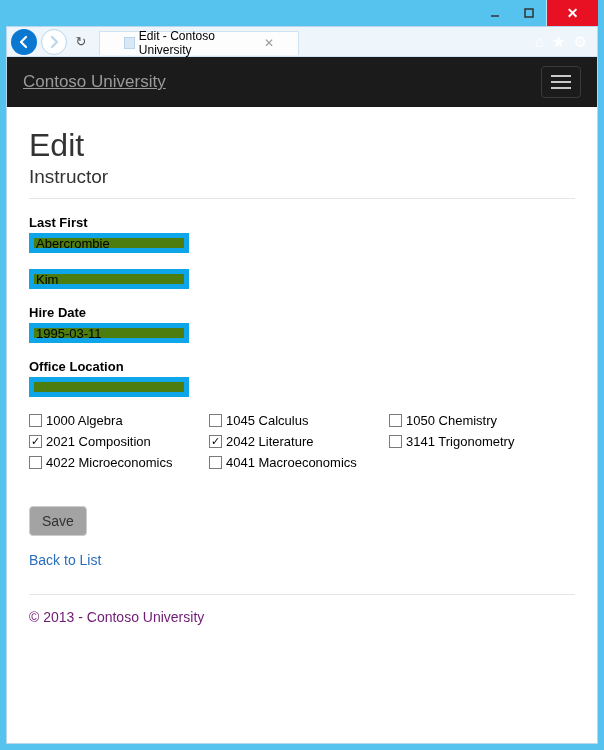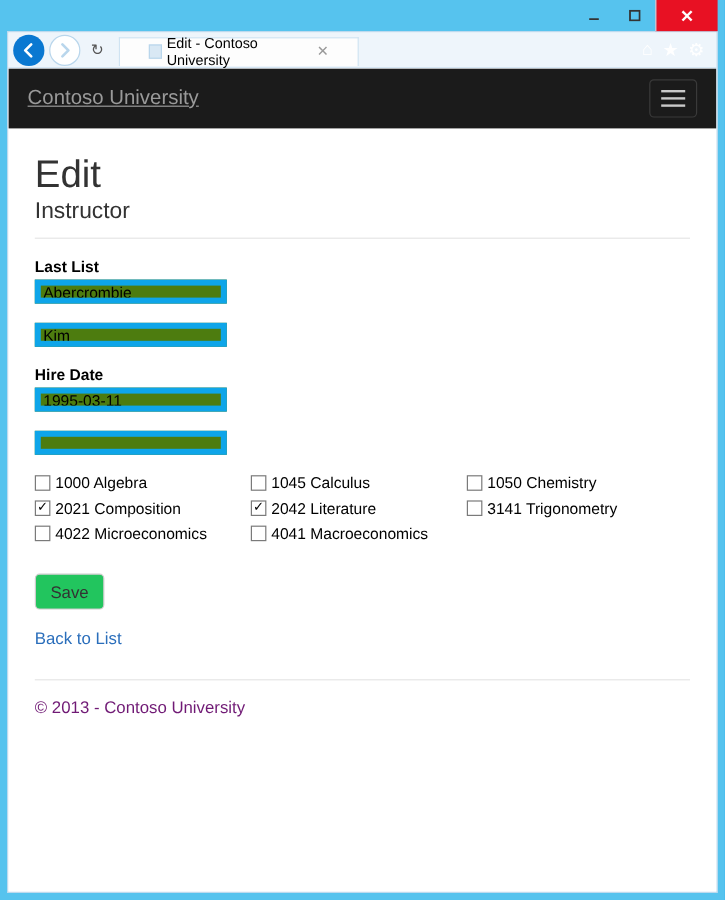--- a/index.html
+++ b/index.html
@@ -167,25 +167,25 @@
     width:13px; height:13px;
     border:1px solid #7a7a7a;
     display:inline-flex;
     align-items:center; justify-content:center;
     font-size:11px; line-height:1;
     color:#000;
   }
   .chk.checked::after { content:"✓"; }
 
   .save-btn {
-    margin-top:20px;
+    margin-top:30px;
     padding:6px 12px;
     border:1px solid #ccc;
     border-radius:4px;
-    background:#22c55e;
+    background:#a3a3a3;
     font-size:14px;
     color:#333;
   }
   .back-link {
     display:inline-block;
     margin-top:16px;
     color:#2a6ebb;
     font-size:14px;
   }
   .footer {
@@ -250,31 +250,32 @@
           <span></span>
         </div>
       </div>
 
       <div class="content">
         <h1>Edit</h1>
         <div class="sub">Instructor</div>
         <hr class="sep">
 
         <div class="form-row">
-          <label class="form-label">Last List</label>
+          <label class="form-label">Last First</label>
           <input class="form-input" value="Abercrombie" style="">
         </div>
         <div class="form-row">
           <input class="form-input" value="Kim" style="">
         </div>
         <div class="form-row">
           <label class="form-label">Hire Date</label>
           <input class="form-input" value="1995-03-11" style="">
         </div>
         <div class="form-row">
+          <label class="form-label">Office Location</label>
           <input class="form-input" value="" style="">
         </div>
 
         <div class="course-grid" id="course-grid">
             <label class="course-item">
               <span class="chk"></span>
               <span>1000 Algebra</span>
             </label>
             <label class="course-item">
               <span class="chk"></span>

